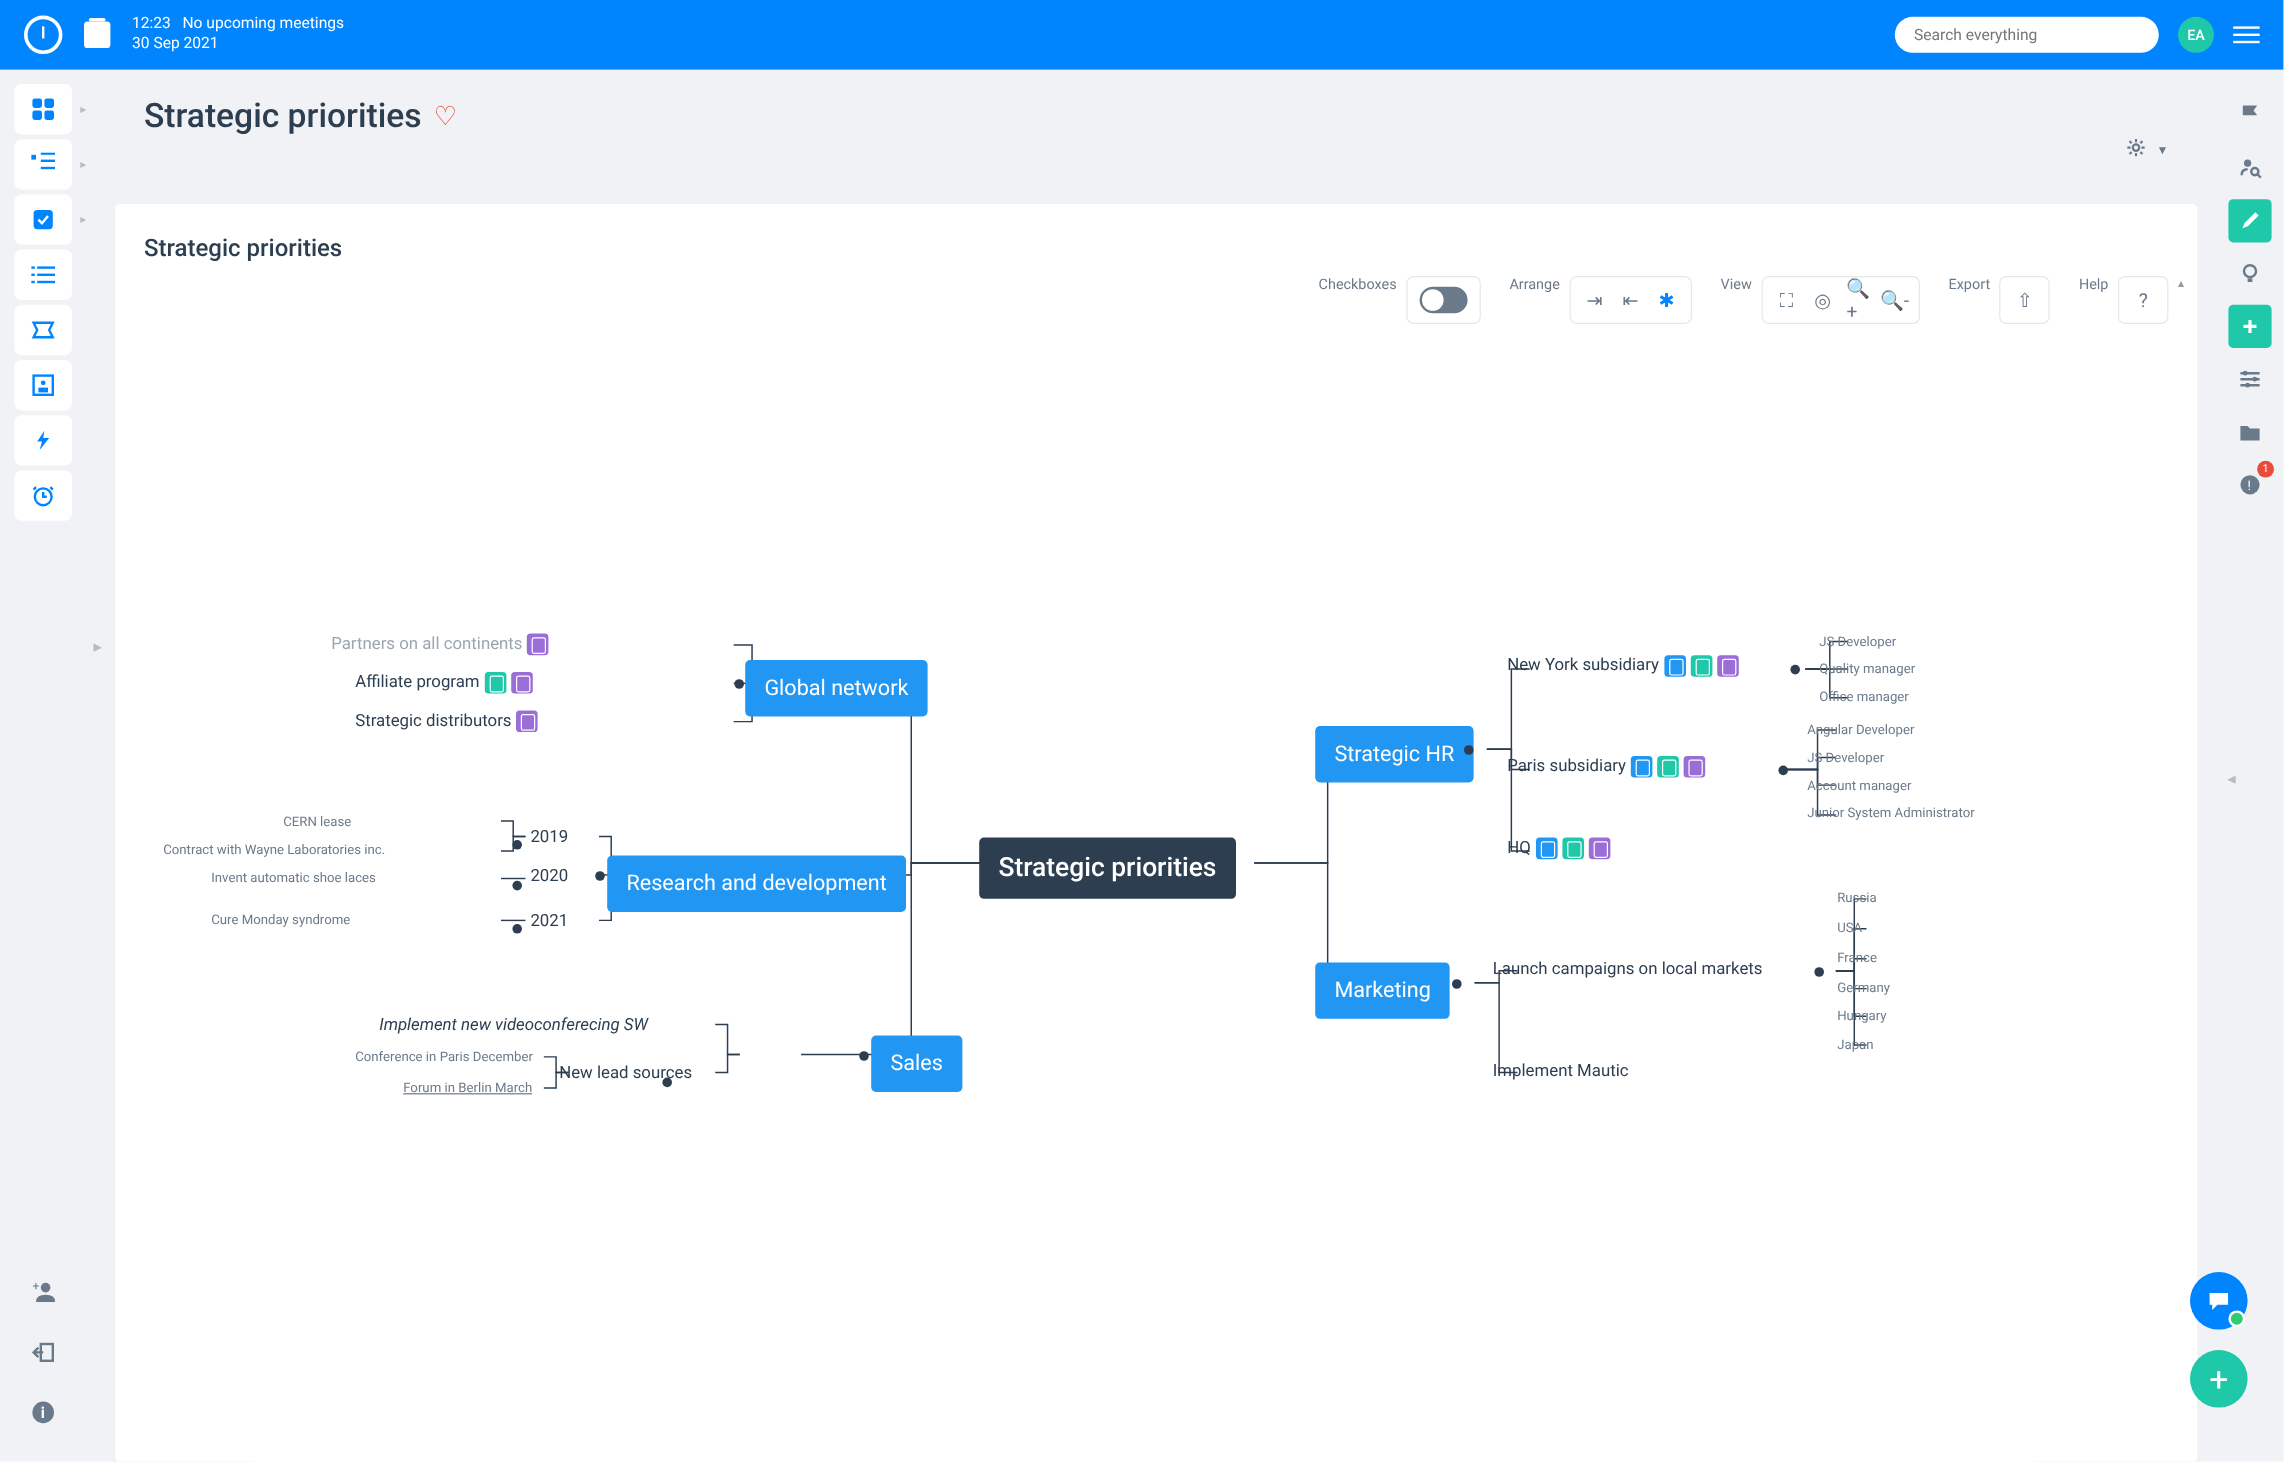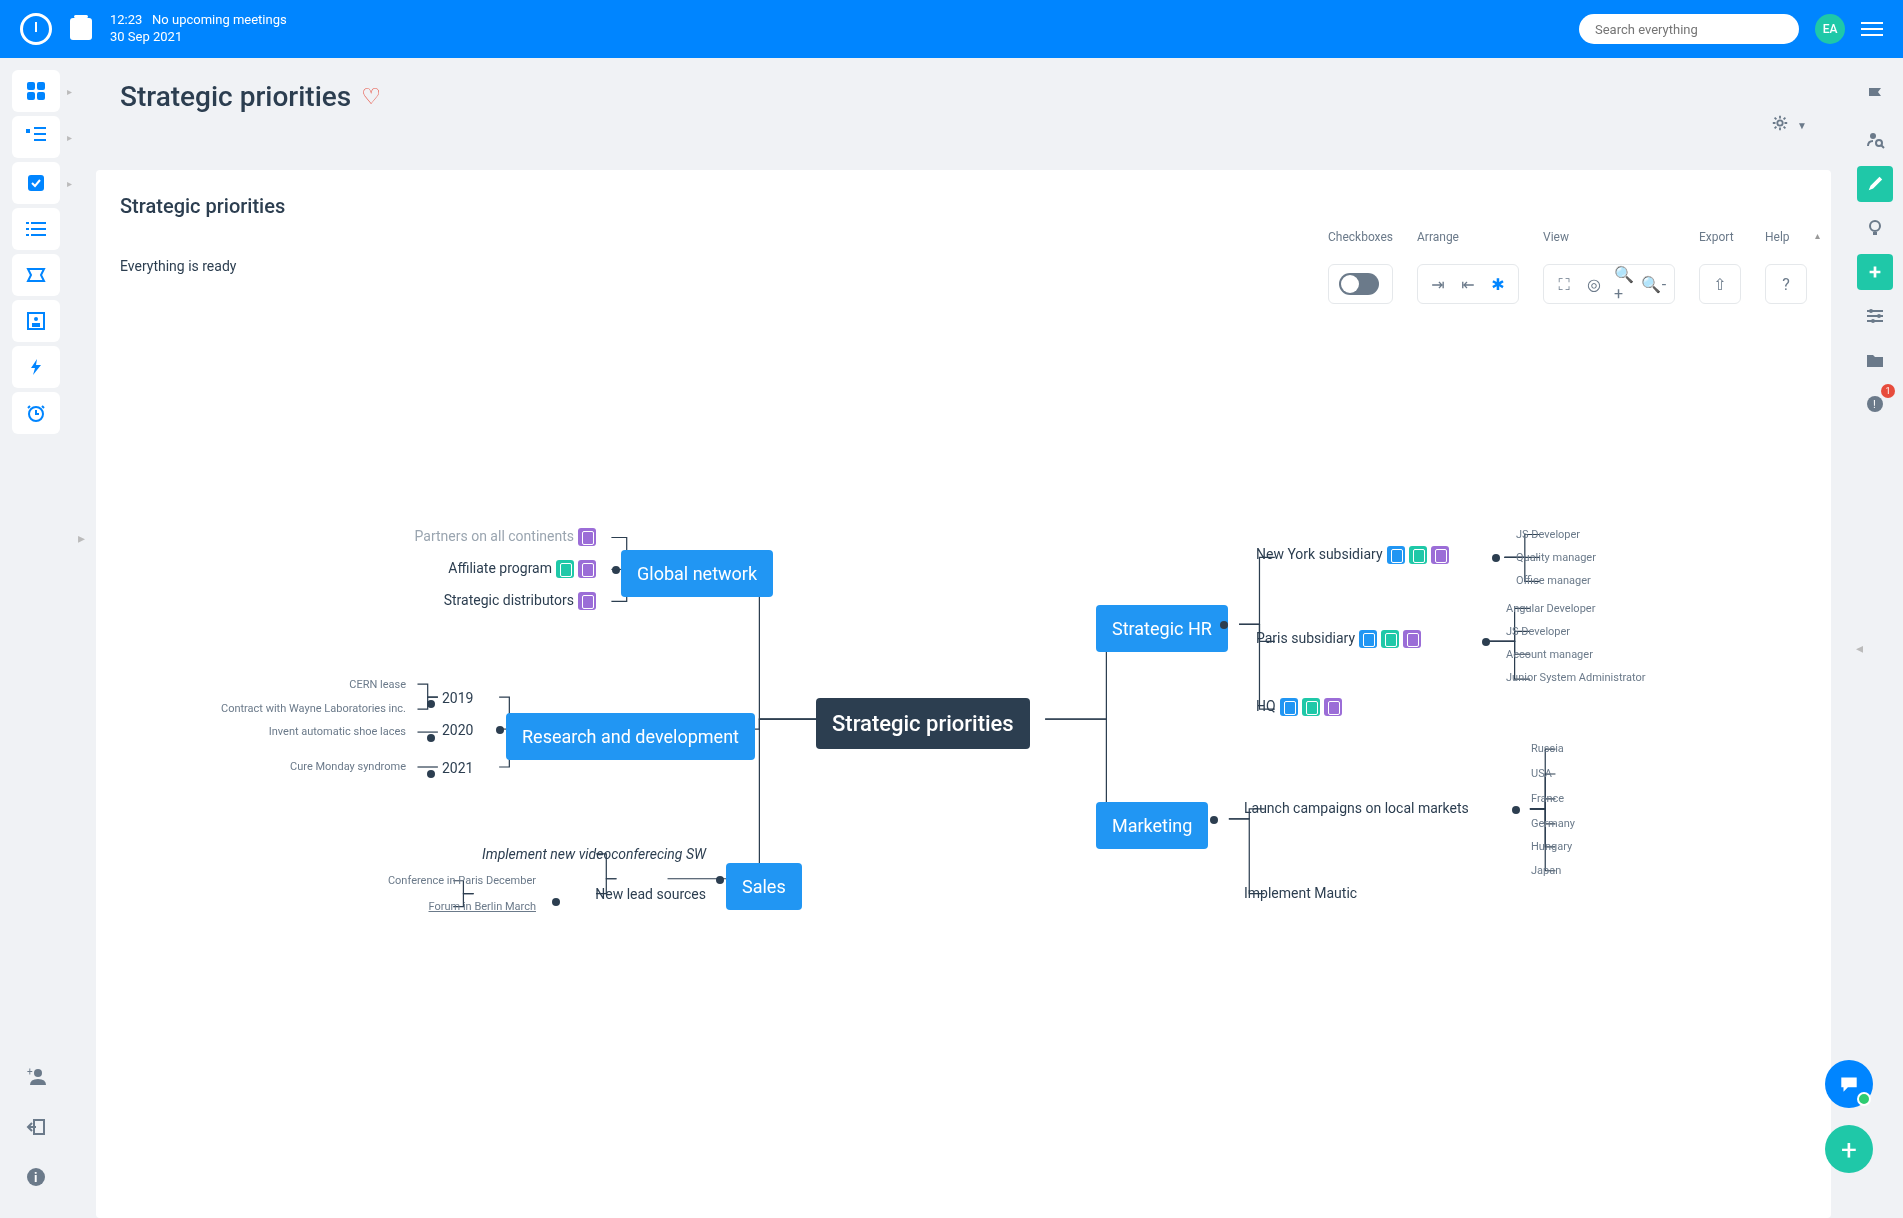--- a/index.html
+++ b/index.html
@@ -45,35 +45,35 @@
 .tab { cursor:pointer; padding-bottom:6px; }
 .tab.active { color:#2c3e50; border-bottom:2px solid #2c3e50; }
 .header-tools { position:absolute; right:24px; top:44px; display:flex; align-items:center; gap:8px; color:#6b7a8a; cursor:pointer; }
 
 .canvas { position:absolute; left:0; right:0; top:100px; bottom:0; background:#fff; border-radius:4px; padding:24px; }
 .canvas-title { font-size:20px; color:#2c3e50; font-weight:500; }
 .status-line { margin-top:40px; font-size:14px; color:#2c3e50; }
 
 
 .toolbar { position:absolute; right:24px; top:60px; display:flex; gap:24px; font-size:12px; color:#6b7a8a; }
-.tool-group { display:flex; flex-direction:column; gap:20px; }
+.tool-group { display:flex; flex-direction:row; gap:8px; }
 .tool-row { display:flex; gap:10px; align-items:center; background:#fff; border:1px solid #e5e8eb; border-radius:6px; padding:6px 10px; height:40px;}
 .toggle { width:40px; height:22px; background:#6b7a8a; border-radius:11px; position:relative; }
 .toggle::after { content:""; position:absolute; left:2px; top:2px; width:18px; height:18px; background:#fff; border-radius:50%; }
 .tool-icon { width:20px; height:20px; display:flex; align-items:center; justify-content:center; color:#6b7a8a; cursor:pointer; font-size:16px; }
 .tool-icon.blue { color:#0085ff; }
 .scroll-hint { position:absolute; right:6px; top:60px; width:10px; height:14px; color:#999; cursor:pointer; font-size:10px;}
 
 
 .mindmap { position:absolute; left:0; right:0; top:150px; bottom:0; }
 .node-box { position:absolute; padding:13px 16px; border-radius:4px; color:#fff; font-size:18px; white-space:nowrap; }
 .node-center { background:#2c3e50; font-size:22px; font-weight:500; }
 .node-blue { background:#2196f3; }
 .node-text { position:absolute; font-size:14px; color:#2c3e50; white-space:nowrap; padding-bottom:2px; }
-.node-text.right-align { text-align:right; }
+.node-text.right-align { text-align:left; }
 .node-text.small { font-size:11px; color:#6b7a8a; }
 .year-box { position:absolute; padding:2px 6px; font-size:14px; color:#2c3e50; }
 .mini-badge { display:inline-block; width:18px; height:18px; border-radius:3px; margin-left:4px; vertical-align:middle; position:relative;}
 .mini-badge::after{content:"";position:absolute;left:4px;top:3px;width:10px;height:12px;border:1px solid #fff;border-radius:2px;}
 .bg-teal { background:#1fc8a8; }
 .bg-purple { background:#9b6dd7; }
 .bg-blue { background:#2196f3; }
 .dot { position:absolute; width:8px; height:8px; background:#2c3e50; border-radius:50%; }
 svg.connectors { position:absolute; left:0; top:0; width:100%; height:100%; pointer-events:none; }
 svg.connectors path { stroke:#2c3e50; stroke-width:1.2; fill:none; }
@@ -258,21 +258,20 @@
       <span><svg width="18" height="18" viewBox="0 0 20 20">
             <circle cx="10" cy="10" r="3" fill="none" stroke="#6b7a8a" stroke-width="2"></circle>
             <path d="M10 2 v3 M10 15 v3 M2 10 h3 M15 10 h3 M4 4 l2 2 M14 14 l2 2 M16 4 l-2 2 M6 14 l-2 2" stroke="#6b7a8a" stroke-width="2"></path>
           </svg></span>
       <span style="font-size:10px;">▼</span>
     </div>
   </div>
 
   <div class="canvas">
     <div class="canvas-title">Strategic priorities</div>
-    <div class="status-line">Everything is ready</div>
     <div class="scroll-hint">▴</div>
 
     <div class="toolbar">
       <div class="tool-group">
         <span>Checkboxes</span>
         <div class="tool-row">
             <div class="toggle"></div>
           </div>
       </div>
       <div class="tool-group">

